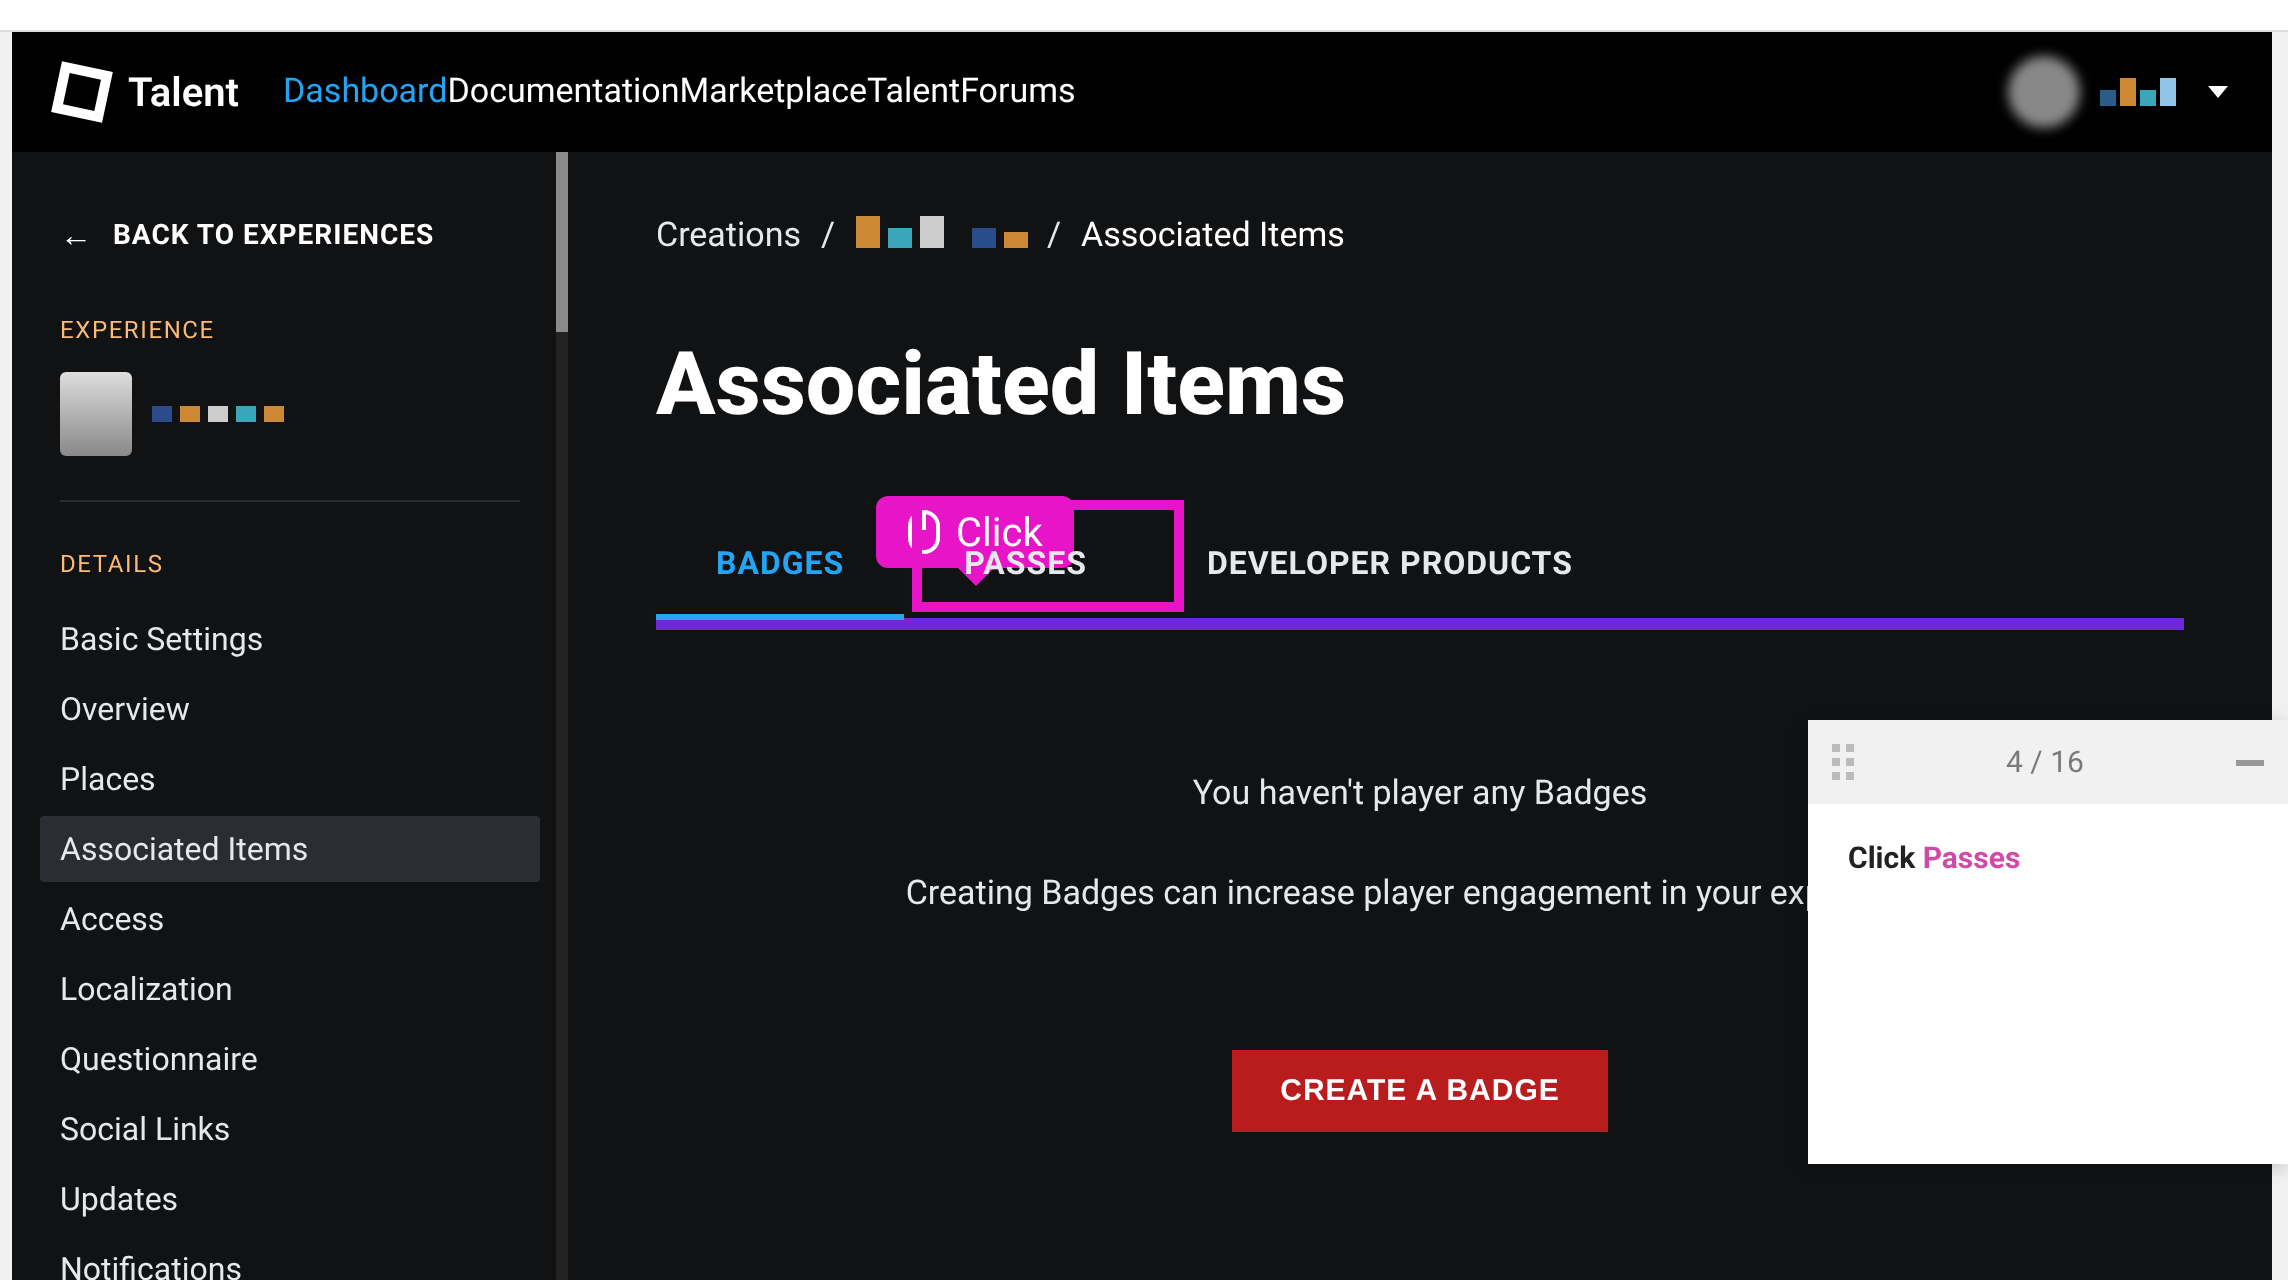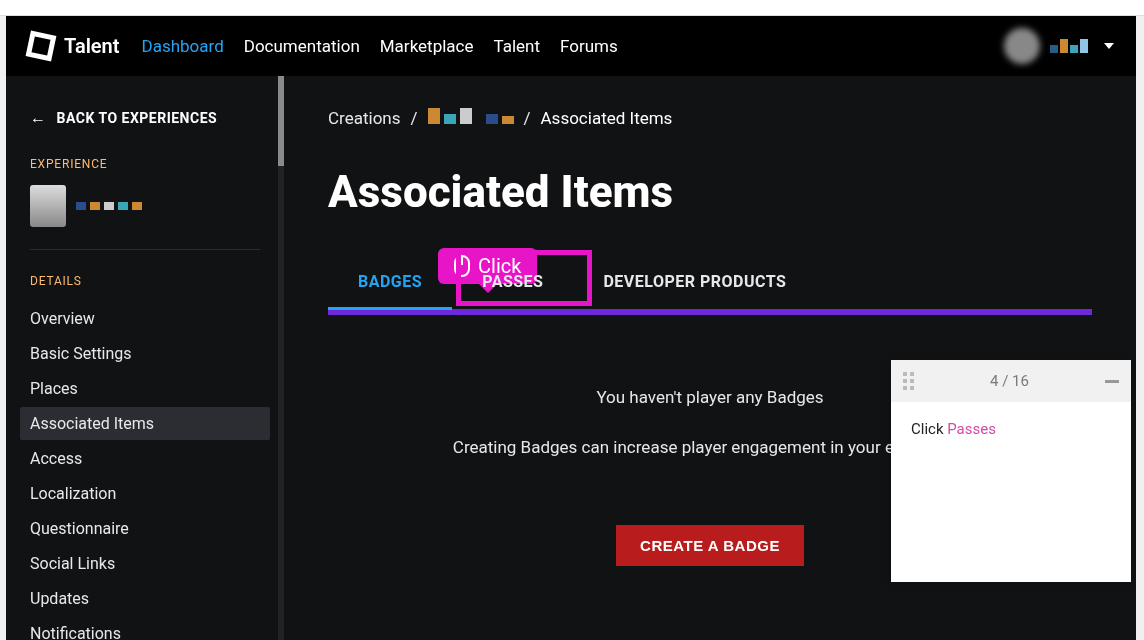--- a/index.html
+++ b/index.html
@@ -5,21 +5,21 @@
 * { margin: 0; padding: 0; box-sizing: border-box; }
 body { font-family: -apple-system, BlinkMacSystemFont, "Segoe UI", Roboto, sans-serif; background: #f0f0f0; width: 1144px; height: 640px; overflow: hidden; position: relative; }
 .browser-chrome { height: 16px; background: #fff; border-bottom: 1px solid #ddd; }
 .app-frame { position: absolute; top: 16px; left: 6px; right: 8px; bottom: 0; background: #111214; }
 .top-nav { height: 60px; background: #000; display: flex; align-items: center; padding: 0 22px; justify-content: space-between; }
 .nav-left { display: flex; align-items: center; gap: 22px; }
 .logo-wrap { display: flex; align-items: center; gap: 10px; }
 .logo-icon { width: 26px; height: 26px; background: #fff; transform: rotate(12deg); position: relative; }
 .logo-icon::before { content: ""; position: absolute; top: 5px; left: 5px; right: 5px; bottom: 5px; background: #000; }
 .logo-text { color: #fff; font-size: 20px; font-weight: 600; }
-.nav-links { display: flex; gap: 20px; }
+.nav-links { display: flex; }
 .nav-link { color: #fff; font-size: 17px; text-decoration: none; cursor: pointer; }
 .nav-link.active { color: #25a4f3; }
 .nav-right { display: flex; align-items: center; gap: 10px; }
 .avatar { width: 36px; height: 36px; border-radius: 50%; background: #888; filter: blur(3px); }
 .user-pixels { display: flex; gap: 2px; align-items: flex-end; }
 .user-pixels span { width: 8px; background: #cc8833; }
 .caret-down { width: 0; height: 0; border-left: 5px solid transparent; border-right: 5px solid transparent; border-top: 6px solid #fff; margin-left: 6px; cursor: pointer; }
 .content-area { position: absolute; top: 60px; left: 0; right: 0; bottom: 0; display: flex; }
 .sidebar { width: 278px; background: #111214; padding: 32px 24px; position: relative; }
 .scroll-track { position: absolute; right: -6px; top: 0; width: 12px; height: 100%; background: #232323; }
@@ -47,26 +47,26 @@
 .tab { color: #e6e8eb; font-size: 16px; font-weight: 700; letter-spacing: 0.5px; padding: 16px 30px; cursor: pointer; }
 .tab.active { color: #25a4f3; border-bottom: 3px solid #25a4f3; margin-bottom: -1px; }
 .tab-highlight { position: absolute; border: 5px solid #e815c8; pointer-events: none; }
 .callout { position: absolute; background: #e815c8; color: #fff; padding: 6px 16px; border-radius: 6px; display: flex; align-items: center; gap: 8px; font-size: 20px; }
 .callout::after { content: ""; position: absolute; bottom: -9px; left: 50%; transform: translateX(-50%); width: 0; height: 0; border-left: 10px solid transparent; border-right: 10px solid transparent; border-top: 10px solid #e815c8; }
 .mouse-icon { width: 16px; height: 22px; border: 2px solid #fff; border-radius: 9px; position: relative; }
 .mouse-icon::before { content: ""; position: absolute; top: 0; left: 50%; width: 2px; height: 8px; background: #fff; transform: translateX(-50%); }
 .empty-state { text-align: center; margin-top: 72px; color: #e6e8eb; font-size: 17px; }
 .empty-state p { margin-bottom: 30px; }
 .create-btn { display: inline-block; background: #b91c1c; color: #fff; font-size: 15px; font-weight: 700; letter-spacing: 0.5px; padding: 12px 24px; border: none; cursor: pointer; margin-top: 38px; }
-.hint-panel { position: absolute; right: 13px; top: 360px; width: 240px; background: #fff; box-shadow: -2px 2px 8px rgba(0,0,0,0.2); }
+.hint-panel { position: absolute; right: 0; top: 360px; width: 240px; background: #fff; box-shadow: -2px 2px 8px rgba(0,0,0,0.2); }
 .hint-header { height: 42px; background: #f1f1f1; display: flex; align-items: center; justify-content: space-between; padding: 0 12px; color: #7a7a7a; font-size: 15px; }
 .drag-handle { display: grid; grid-template-columns: 4px 4px; grid-gap: 3px; cursor: move; }
 .drag-handle span { width: 4px; height: 4px; background: #bbb; }
 .hint-min { width: 14px; height: 3px; background: #999; cursor: pointer; }
-.hint-body { padding: 18px 20px; font-size: 15px; color: #222; min-height: 180px; }
+.hint-body { padding: 18px 20px; font-size: 15px; color: #222; min-height: 180px; font-weight: bold; }
 .hint-body .pink { color: #d24aa8; }
 </style>
 </head>
 <body>
 
 <div class="browser-chrome"></div>
 
 <div class="app-frame">
 
   <div class="top-nav">
@@ -109,22 +109,22 @@
           <span style="background:#2a4c8a"></span>
           <span style="background:#cc8833"></span>
           <span style="background:#ccc"></span>
           <span style="background:#3aa6b8"></span>
           <span style="background:#cc8833"></span>
         </div>
       </div>
       <div class="divider"></div>
       <div class="section-label">DETAILS</div>
       <div class="details-nav">
+        <div class="details-item">Basic Settings</div>
         <div class="details-item">Overview</div>
-        <div class="details-item">Basic Settings</div>
         <div class="details-item">Places</div>
         <div class="details-item active">Associated Items</div>
         <div class="details-item">Access</div>
         <div class="details-item">Localization</div>
         <div class="details-item">Questionnaire</div>
         <div class="details-item">Social Links</div>
         <div class="details-item">Updates</div>
         <div class="details-item">Notifications</div>
       </div>
       <div class="scroll-track">

